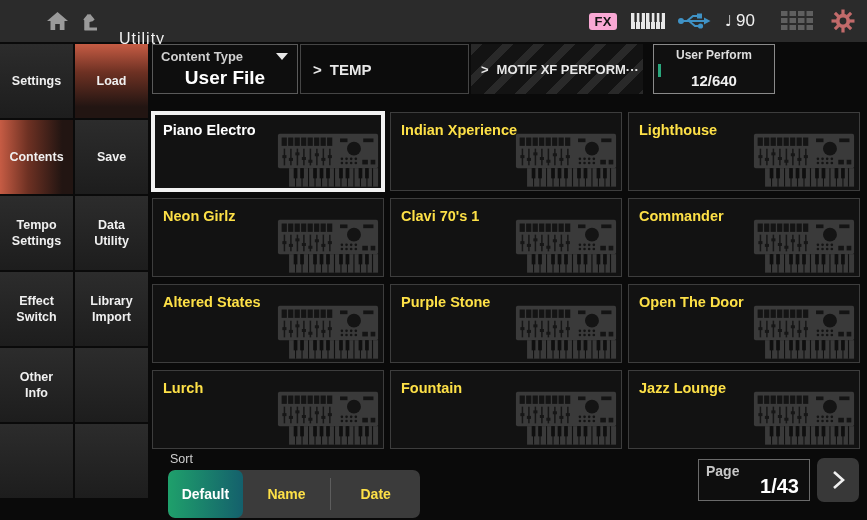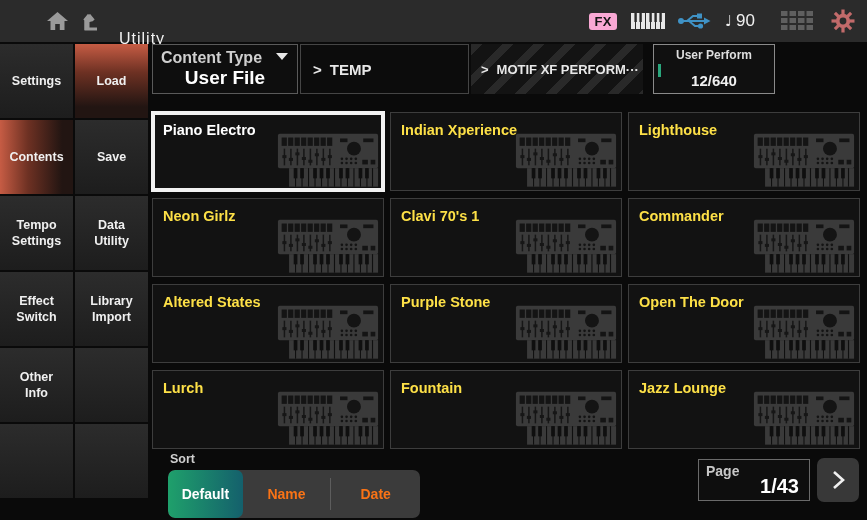--- a/index.html
+++ b/index.html
@@ -40,21 +40,21 @@
     color:#f0f0f0; font-size:12.5px; font-weight:bold;
     display:flex; align-items:center; justify-content:center; text-align:center;
     line-height:1.3; padding:12px;
   }
   .side-cell.active-v { background:linear-gradient(180deg,#c65c44 0%,#6e3123 38%,#221512 85%); }
   .side-cell.active-h { background:linear-gradient(90deg,#c65c44 0%,#6e3123 38%,#221512 85%); }
 
   
   .hbox { position:absolute; top:44px; height:50px; box-sizing:border-box; background:#0e0e0e; }
   .content-type { left:152px; width:146px; border:1px solid #5a5a5a; }
-  .ct-label { position:absolute; left:8px; top:4px; font-size:16px; color:#cfcfcf; font-weight:bold; }
+  .ct-label { position:absolute; left:8px; top:4px; font-size:13px; color:#cfcfcf; font-weight:bold; }
   .ct-tri { position:absolute; right:9px; top:8px; width:0; height:0;
             border-left:6px solid transparent; border-right:6px solid transparent;
             border-top:7px solid #e8e8e8; }
   .ct-value { position:absolute; left:0; right:0; bottom:4px; text-align:center;
               color:#ffffff; font-size:19px; font-weight:bold; }
   .path-temp { left:300px; width:169px; border:1px solid #454545; background:#0c0c0c;
                display:flex; align-items:center; }
   .path-text { color:#e8e8e8; font-size:15px; font-weight:bold; padding-left:12px; }
   .path-text .gt { margin-right:8px; font-weight:bold; }
   .path-motif { left:471px; width:172px; display:flex; align-items:center;
@@ -74,27 +74,27 @@
   }
   .tile {
     position:relative; background:#121212; border:1px solid #3d3d3d; box-sizing:border-box;
   }
   .tile.selected { border-color:#f2f2f2; box-shadow:0 0 0 2px #f2f2f2 inset, 0 0 0 1px #f2f2f2; }
   .tile-name { position:absolute; left:10px; top:9px; color:#fde047; font-size:14.5px; font-weight:bold; }
   .tile.selected .tile-name { color:#ffffff; }
   .tile-icon { position:absolute; right:4px; bottom:3px; }
 
   
-  .sort-label { position:absolute; left:170px; top:452px; font-size:12.5px; font-weight:bold; color:#cfcfcf; }
+  .sort-label { position:absolute; left:170px; top:452px; font-size:12.5px; font-weight:normal; color:#cfcfcf; }
   .sort-ctl {
     position:absolute; left:168px; top:470px; width:252px; height:48px;
     background:#3b3b3b; border-radius:7px; display:flex; align-items:stretch; overflow:hidden;
   }
   .seg { display:flex; align-items:center; justify-content:center;
-         font-size:14px; font-weight:bold; color:#f97316; }
+         font-size:14px; font-weight:bold; color:#fde047; }
   .seg.active { background:linear-gradient(90deg,#1fa06b 0%,#14606c 100%); color:#ffffff; border-radius:7px; }
   .seg-default { width:75px; }
   .seg-name { width:88px; }
   .seg-date { width:89px; }
   .seg-divider { width:1px; background:#5d5d5d; margin:8px 0; }
 
   .page-box {
     position:absolute; left:698px; top:459px; width:112px; height:42px;
     border:1px solid #6a6a6a; background:#0e0e0e; box-sizing:border-box;
   }

